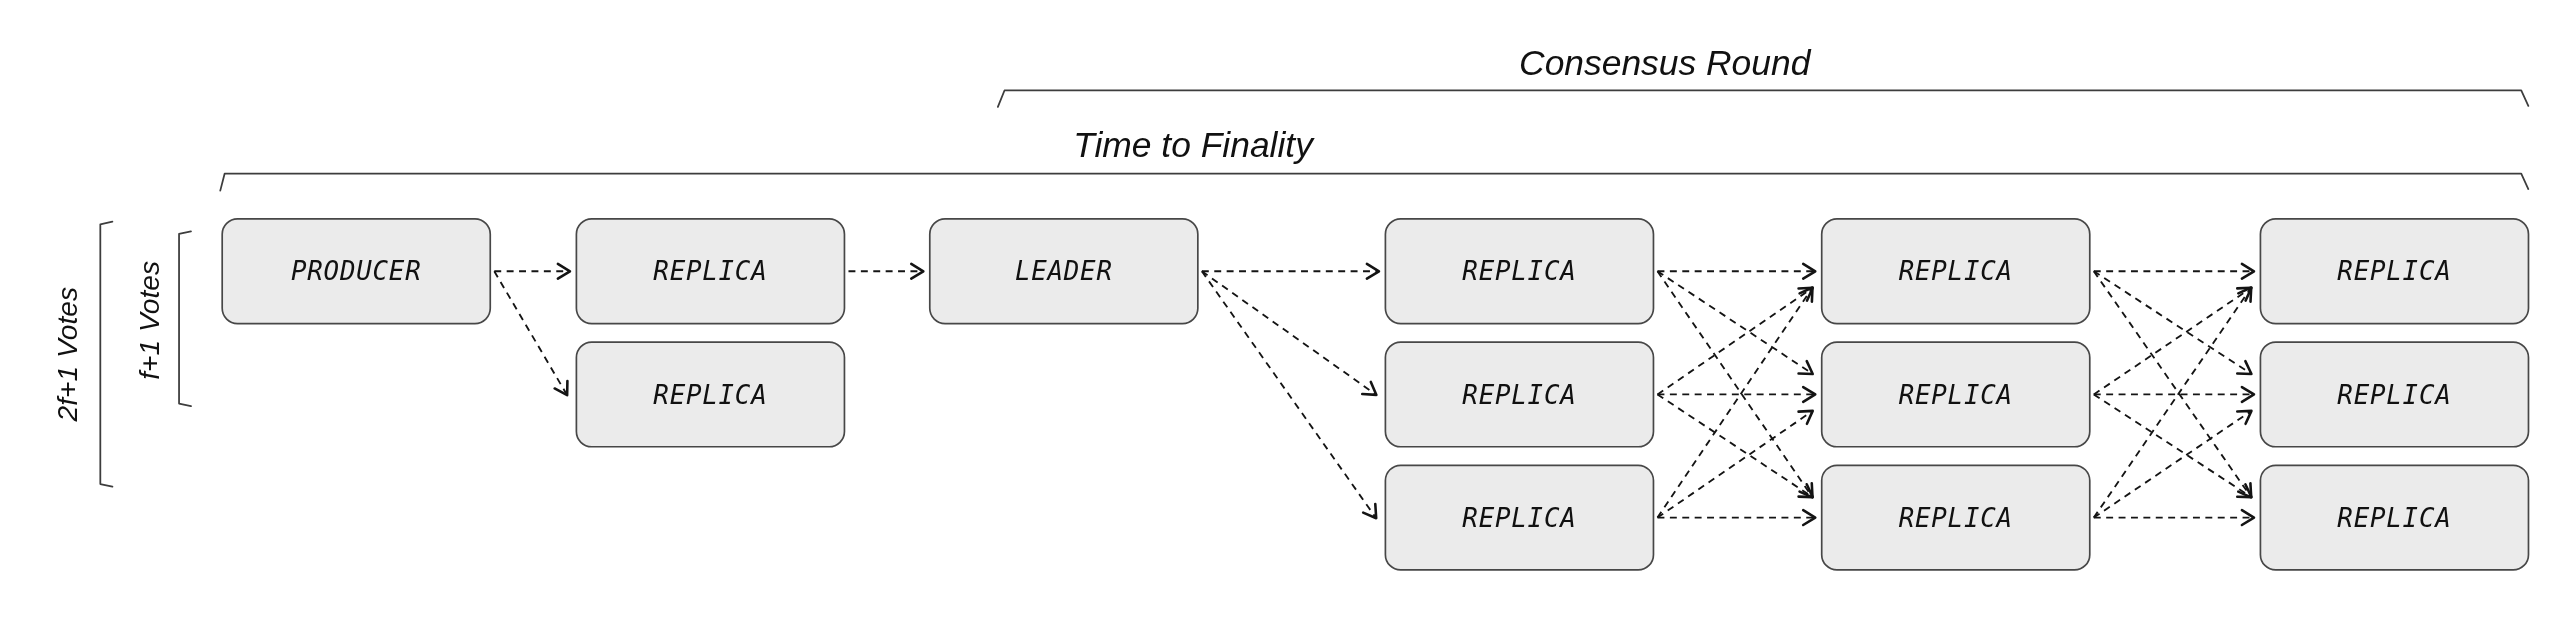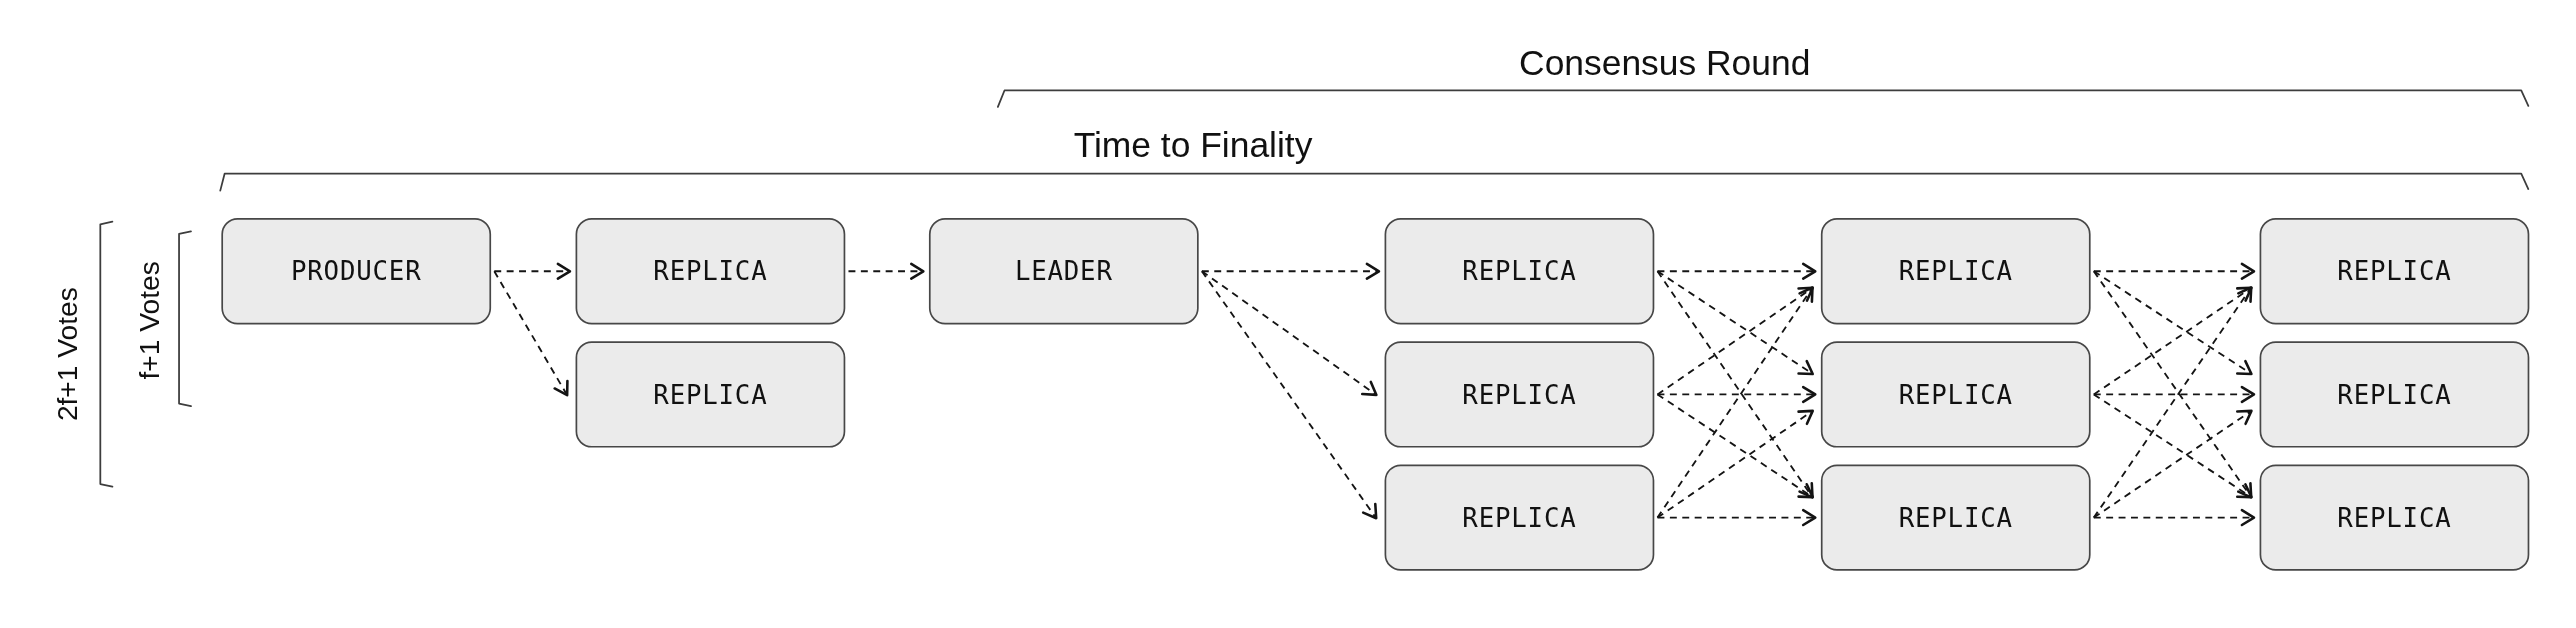--- a/index.html
+++ b/index.html
@@ -1,16 +1,16 @@
 <!DOCTYPE html>
 <html style="--node-fill: #ebebeb; --node-border: #474747; --arrow: #141414; --bracket: #3d3d3d; --label: #111111;font-size:13px"><head>
 <meta charset="utf-8">
 <style>
   html,body{margin:0;padding:0;background:#ffffff;}
-  .stage{width:100%;background:#ffffff;}
+  .stage{width:100%;background:#ffffff;font-style:italic;}
   svg{display:block;width:100%;height:auto;}
   .bracket{fill:none;stroke:var(--bracket,#3d3d3d);stroke-width:1.1;stroke-linecap:round;stroke-linejoin:round;}
   .toplabel{font-family:"Liberation Sans",sans-serif;font-size:22px;fill:var(--label,#111111);text-anchor:middle;}
   .sidelabel{font-family:"Liberation Sans",sans-serif;font-size:17.5px;fill:var(--label,#111111);text-anchor:middle;}
   .node-rect{fill:var(--node-fill,#ebebeb);stroke:var(--node-border,#474747);stroke-width:1.05;}
   .node-label{font-family:"DejaVu Sans Mono","Liberation Mono",monospace;font-size:16px;letter-spacing:0.5px;fill:var(--label,#161616);text-anchor:middle;}
   .edge{fill:none;stroke:var(--arrow,#141414);stroke-width:1.15;stroke-dasharray:4.3 3.4;}
   .arrowhead-path{fill:none;stroke:var(--arrow,#141414);stroke-width:1.6;stroke-linecap:round;stroke-linejoin:round;}
 </style>
 </head>

